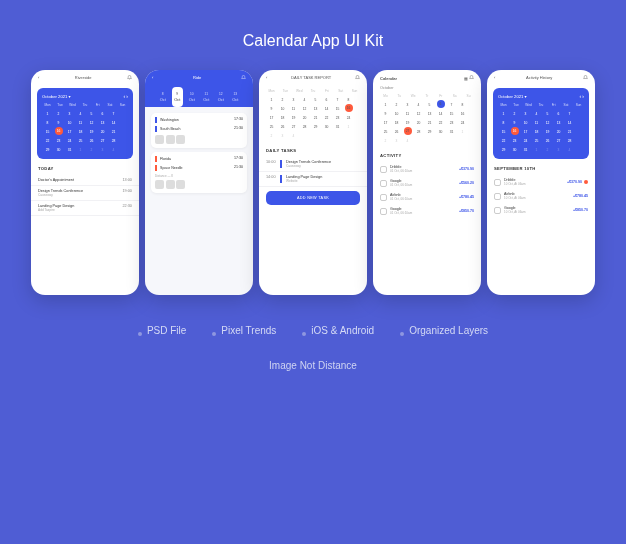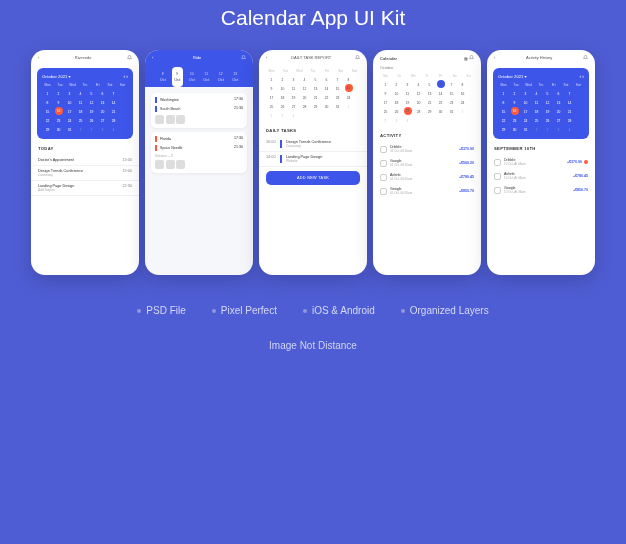--- a/index.html
+++ b/index.html
@@ -1,21 +1,21 @@
 <!DOCTYPE html>
 <html><head>
 <meta charset="utf-8">
 <style>
 *{margin:0;padding:0;box-sizing:border-box;font-family:-apple-system,BlinkMacSystemFont,sans-serif}
 body{width:626px;height:544px;background:#4f5dd4;display:flex;flex-direction:column;align-items:center;overflow:hidden}
-.title{color:#fff;font-size:21px;font-weight:500;margin:6px 0 20px}
+.title{color:#fff;font-size:16px;font-weight:500;margin:32px 0 20px}
 .phones{display:flex;gap:6px;justify-content:center;margin-bottom:30px}
 .phone{width:108px;height:225px;background:#fff;border-radius:14px;box-shadow:0 6px 20px rgba(0,0,0,.18);overflow:hidden;position:relative;font-size:4px;color:#333}
 .features{display:flex;gap:26px;justify-content:center;margin-bottom:24px}
-.feature{color:#d5daf5;font-size:10px;display:flex;align-items:center;gap:5px}
+.feature{color:#d5daf5;font-size:10px;display:flex;align-items:flex-end;gap:5px}
 .dot{width:4px;height:4px;border-radius:50%;background:#8e97e0}
 .footer{color:#cfd4f2;font-size:10px}
 .hdr{display:flex;justify-content:space-between;align-items:center;padding:5px 7px;font-size:4px;color:#555}
 .bell{width:5px;height:5px;display:inline-block}
 .bell svg{width:100%;height:100%}
 .blue-card{background:#3d55e8;color:#fff;border-radius:6px;margin:3px 6px;padding:5px}
 .month-hdr{display:flex;justify-content:space-between;align-items:center;font-size:4.2px;margin-bottom:4px}
 .chev{font-size:5px}
 .dow{display:flex;justify-content:space-between;font-size:3.2px;opacity:.75;margin-bottom:2px}
 .dow span{width:11px;text-align:center}
@@ -501,21 +501,21 @@
 
 </div>
 
 <div class="features" id="feat">
     <div class="feature">
       <span class="dot"></span>
       <span>PSD File</span>
     </div>
     <div class="feature">
       <span class="dot"></span>
-      <span>Pixel Perfect</span>
+      <span>Pixel Trends</span>
     </div>
     <div class="feature">
       <span class="dot"></span>
       <span>iOS &amp; Android</span>
     </div>
     <div class="feature">
       <span class="dot"></span>
       <span>Organized Layers</span>
     </div>
   </div>

